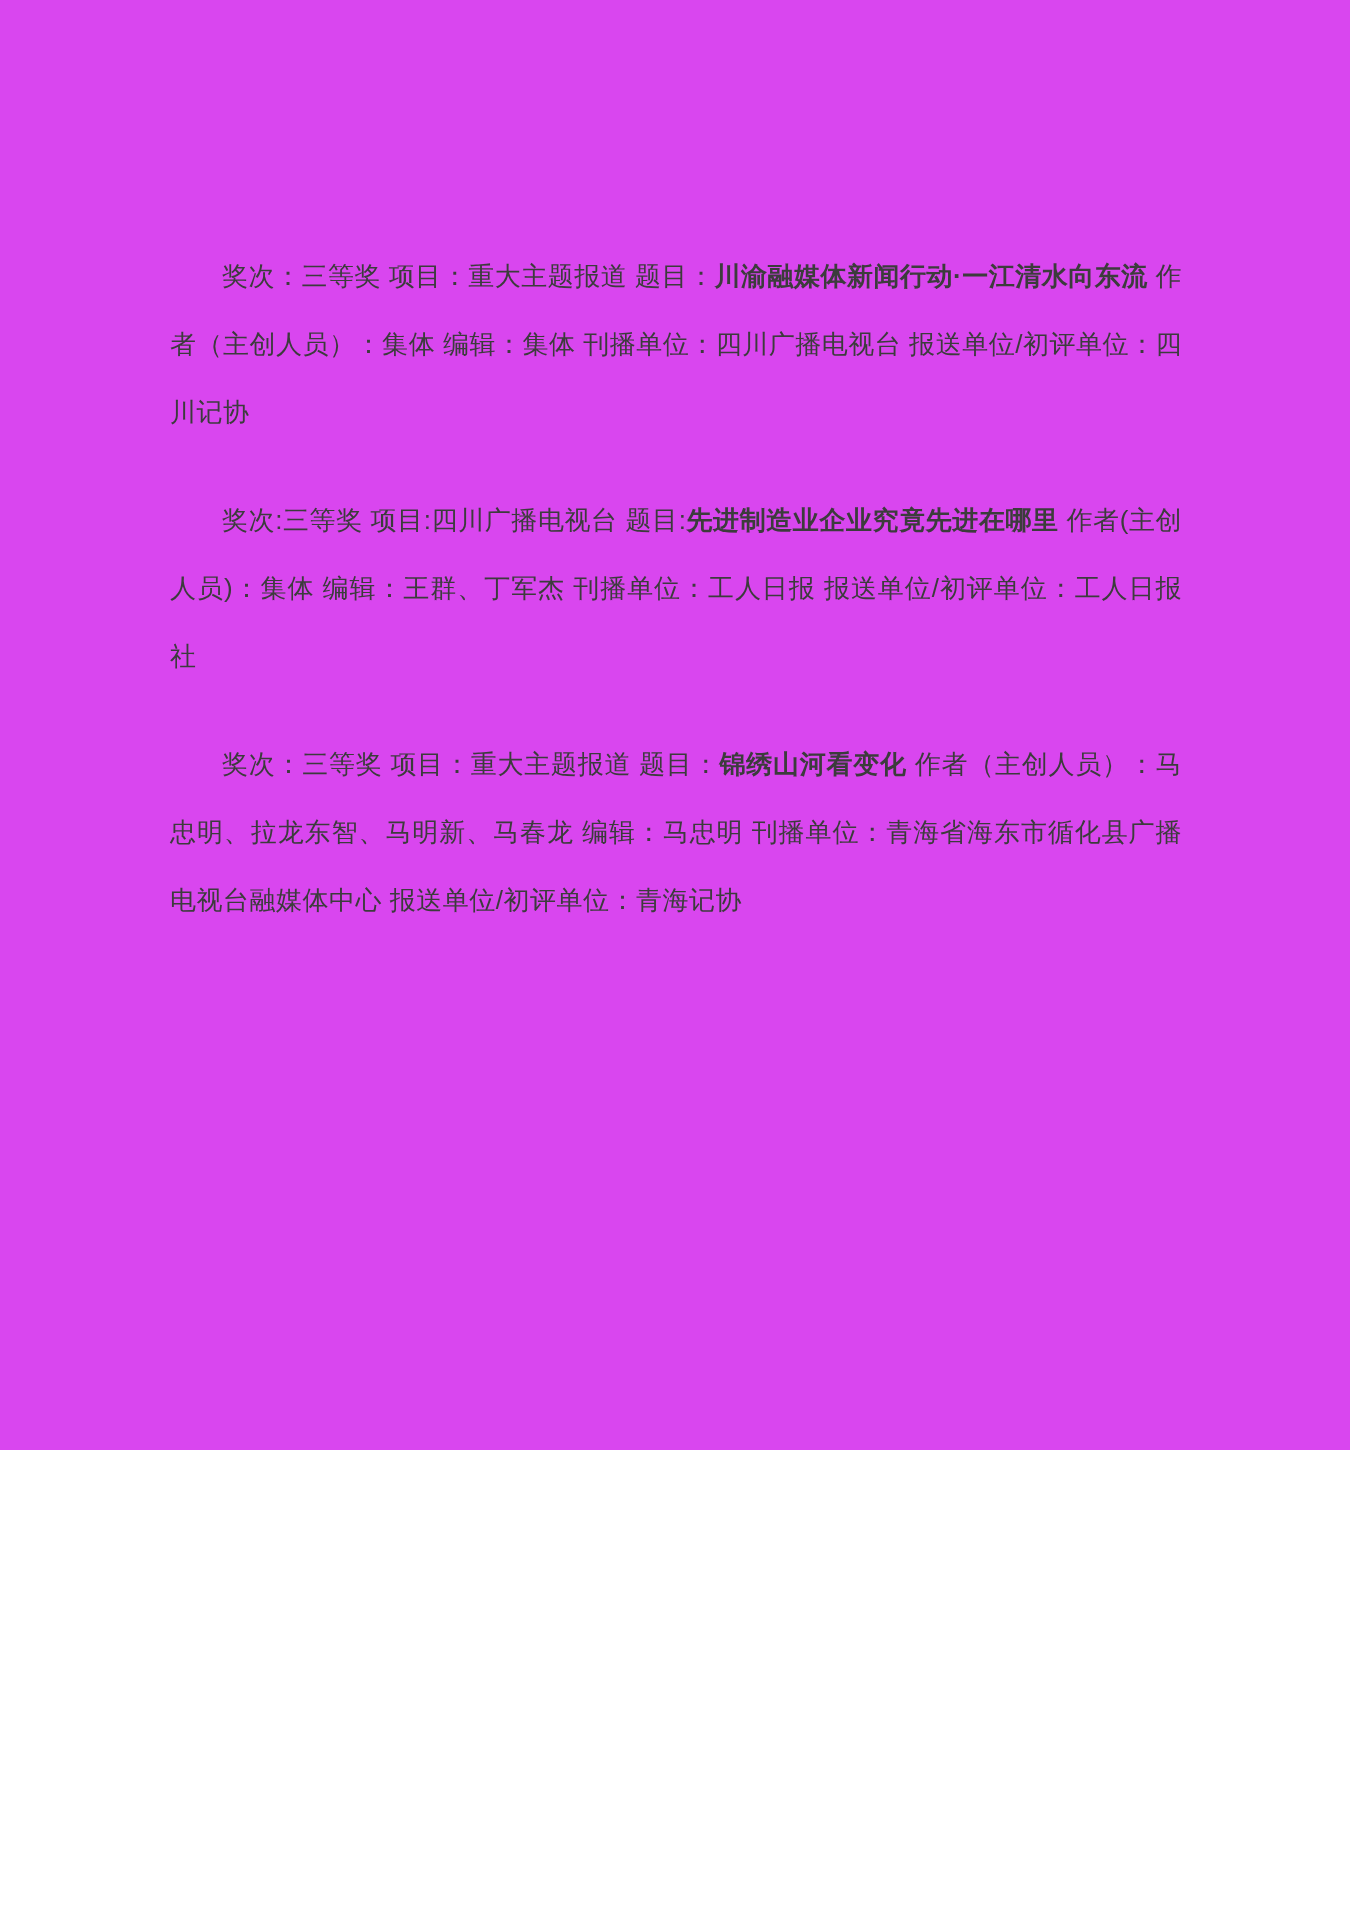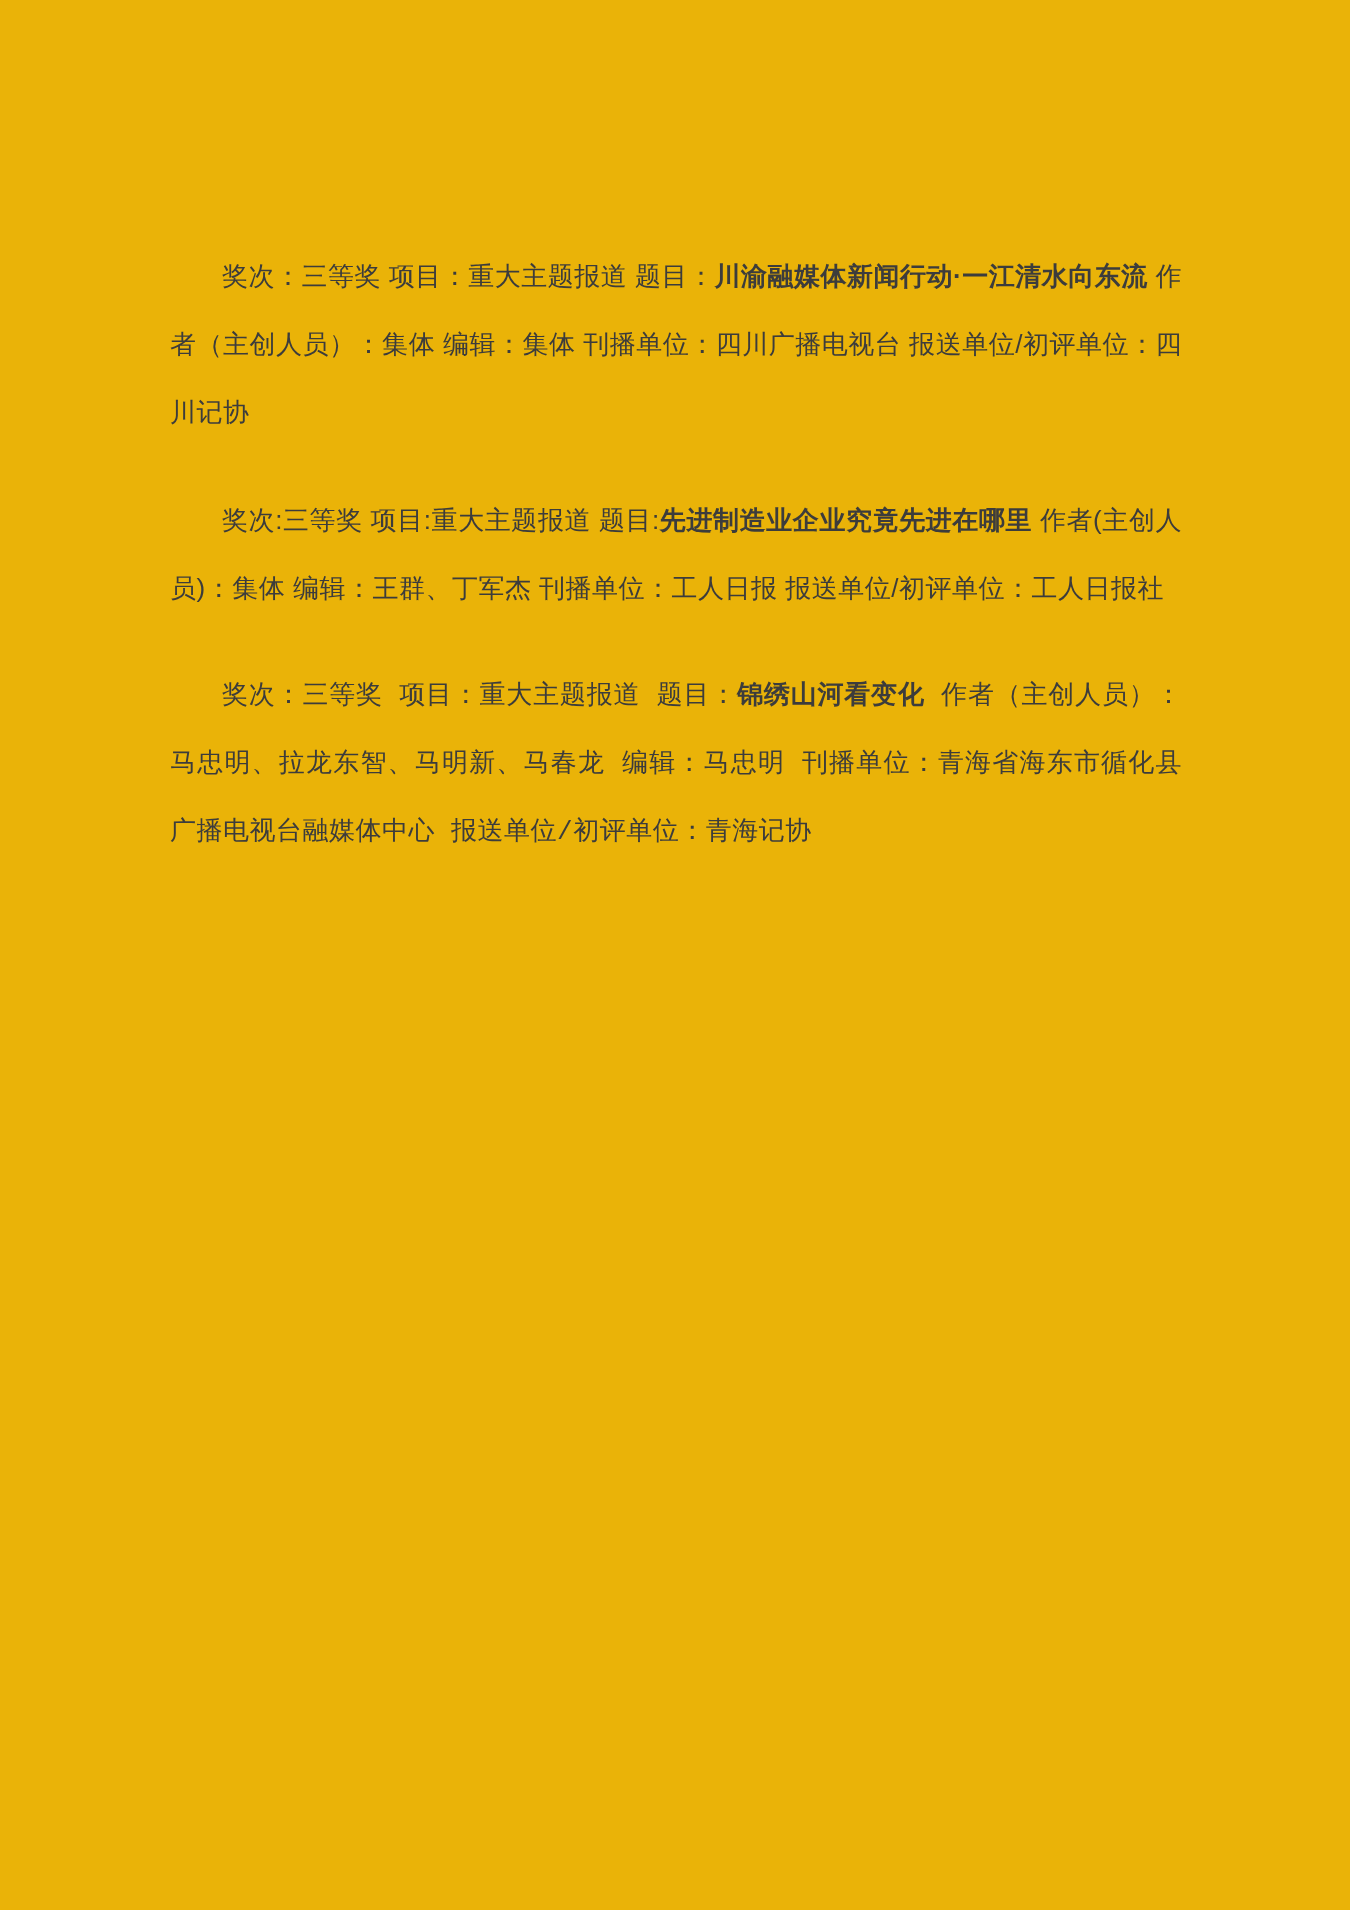--- a/index.html
+++ b/index.html
@@ -9,23 +9,23 @@
   body {
     width: 1350px;
     height: 1910px;
     background: #ffffff;
     font-family: "Liberation Sans", "DejaVu Sans", sans-serif;
     overflow: hidden;
   }
   .page {
     box-sizing: border-box;
     width: 1350px;
-    height: 1910px;
+    height: 1450px;
     padding: 242px 168px 0 170px;
-    background: #eab308;
+    background: #d946ef;
   }
   .entry {
     margin: 0 0 40px 0;
     font-size: 26px;
     line-height: 68px;
     color: #3c3c3c;
     text-align: justify;
     text-justify: inter-character;
     text-indent: 52px;
     letter-spacing: 0.5px;
@@ -38,20 +38,20 @@
     font-weight: 400;
   }
 </style>
 </head>
 <body style="background: rgb(255, 255, 255);">
 
 <div class="page">
 
   <p class="entry" style="color: rgb(60, 60, 60);"><span class="seg">奖次：三等奖 项目：重大主题报道 题目：</span><strong class="title">川渝融媒体新闻行动·一江清水向东流</strong><span class="seg"> 作者（主创人员）：集体 编辑：集体 刊播单位：四川广播电视台 报送单位/初评单位：四川记协</span></p>
 
-  <p class="entry" style="color: rgb(60, 60, 60);"><span class="seg">奖次:三等奖 项目:重大主题报道 题目:</span><strong class="title">先进制造业企业究竟先进在哪里</strong><span class="seg"> 作者(主创人员)：集体 编辑：王群、丁军杰 刊播单位：工人日报 报送单位/初评单位：工人日报社</span></p>
+  <p class="entry" style="color: rgb(60, 60, 60);"><span class="seg">奖次:三等奖 项目:四川广播电视台 题目:</span><strong class="title">先进制造业企业究竟先进在哪里</strong><span class="seg"> 作者(主创人员)：集体 编辑：王群、丁军杰 刊播单位：工人日报 报送单位/初评单位：工人日报社</span></p>
 
 
 
-  <p class="entry" style="color: rgb(60, 60, 60); font-family: Liberation Mono, monospace;"><span class="seg">奖次：三等奖 项目：重大主题报道 题目：</span><strong class="title">锦绣山河看变化</strong><span class="seg"> 作者（主创人员）：马忠明、拉龙东智、马明新、马春龙 编辑：马忠明 刊播单位：青海省海东市循化县广播电视台融媒体中心 报送单位/初评单位：青海记协</span></p>
+  <p class="entry" style="color: rgb(60, 60, 60);"><span class="seg">奖次：三等奖 项目：重大主题报道 题目：</span><strong class="title">锦绣山河看变化</strong><span class="seg"> 作者（主创人员）：马忠明、拉龙东智、马明新、马春龙 编辑：马忠明 刊播单位：青海省海东市循化县广播电视台融媒体中心 报送单位/初评单位：青海记协</span></p>
 
 
 </div>
 
 </body></html>

